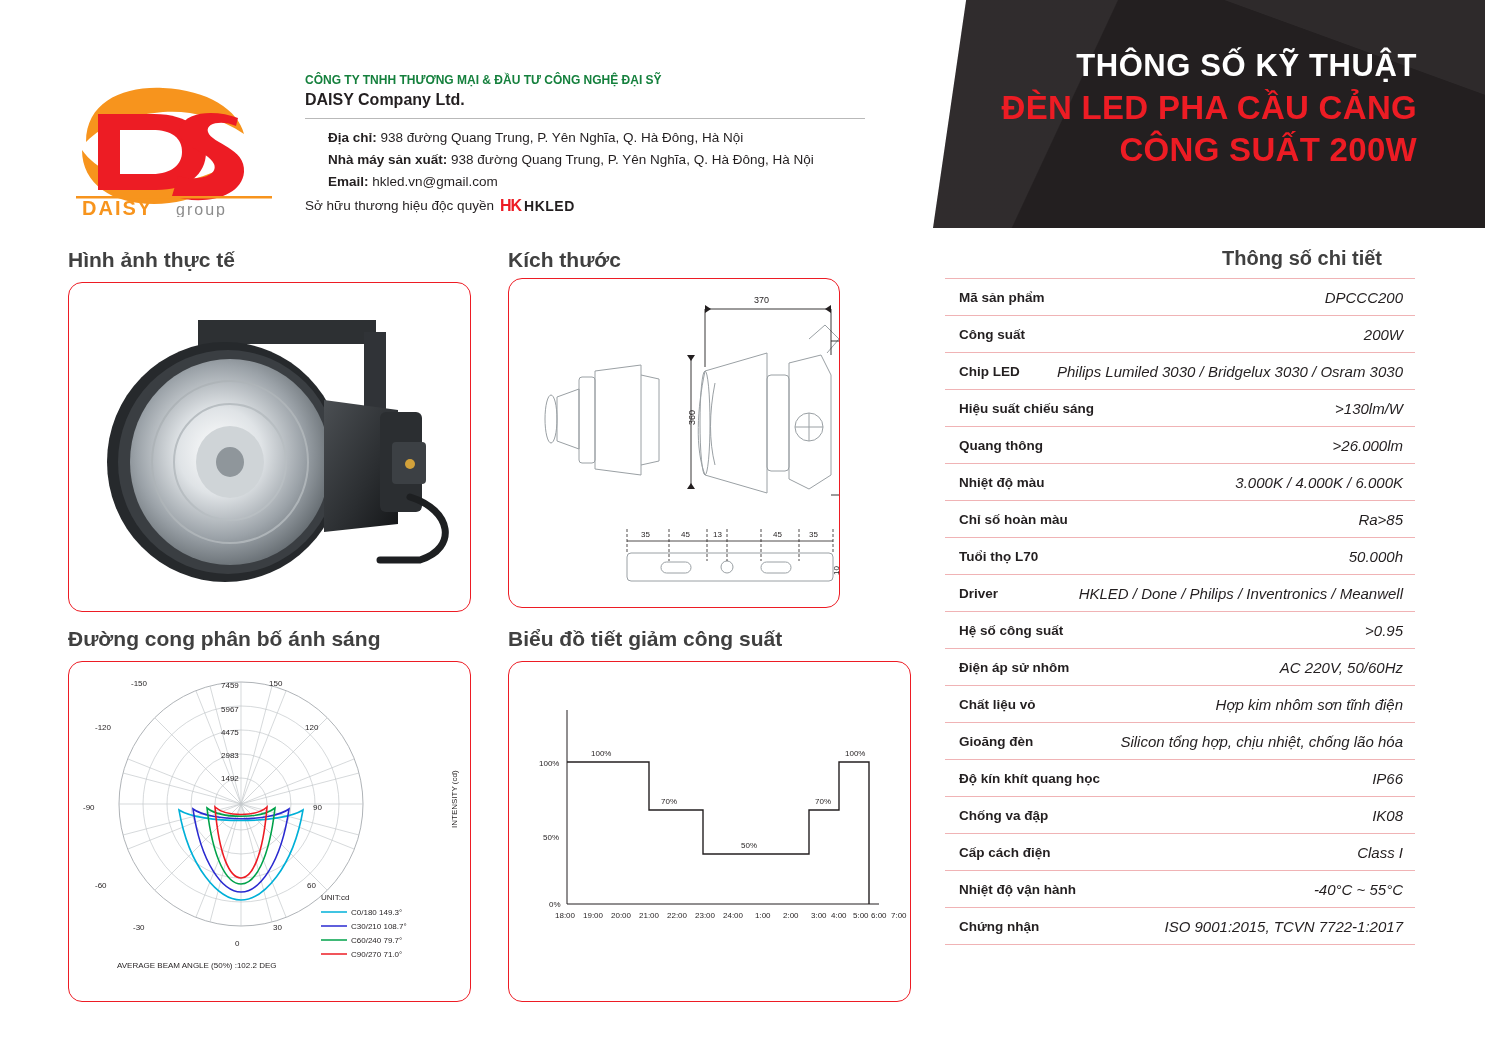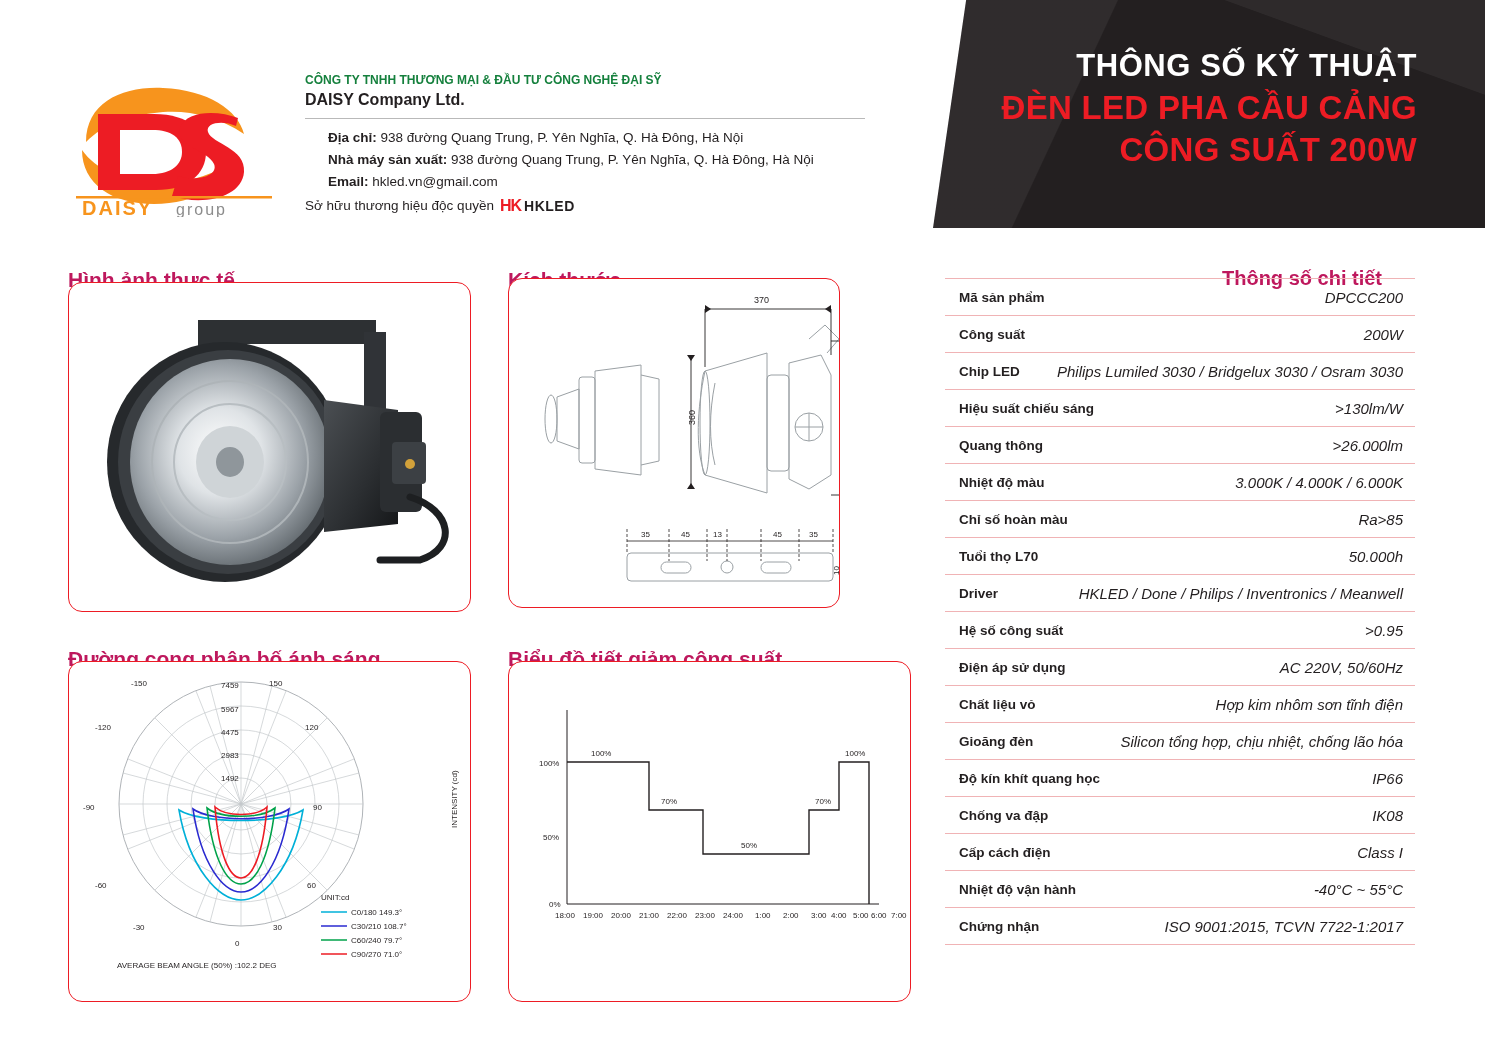--- a/index.html
+++ b/index.html
@@ -46,21 +46,21 @@
   .company hr { border:0; border-top: 1px solid #b9b9b9; margin: 9px 0 8px 0; }
   .company .row { font-size: 13.5px; line-height: 1.62; }
   .company .row b { font-weight: bold; padding-left: 23px; }
   .brandline { display:flex; align-items:center; gap:6px; font-size:13.5px; }
   .hkled { display:inline-flex; align-items:center; gap:3px; }
   .hkled .hk { color:#ed1c24; font-weight:bold; font-size:16px; letter-spacing:-1px; }
   .hkled .lbl { color:#231f20; font-weight:bold; font-size:14px; letter-spacing:.5px; }
 
   
   .sec-h {
-    position:absolute; font-size: 21px; font-weight: bold; color:#be185d;margin-top:20px;
+    position:absolute; font-size: 21px; font-weight: bold; color:#404040;
   }
   .sec-h.right { font-size: 20px; }
 
   
   .panel {
     position:absolute; border: 1.6px solid #ed1c24; border-radius: 14px; background:#fff;
     overflow:hidden;
   }
 
   
@@ -392,21 +392,21 @@
       </div>
     <div class="spec-row">
         <span class="spec-k">Driver</span>
         <span class="spec-v">HKLED / Done / Philips / Inventronics / Meanwell</span>
       </div>
     <div class="spec-row">
         <span class="spec-k">Hệ số công suất</span>
         <span class="spec-v">&gt;0.95</span>
       </div>
     <div class="spec-row">
-        <span class="spec-k">Điện áp sử dụng</span>
+        <span class="spec-k">Điện áp sử nhôm</span>
         <span class="spec-v">AC 220V, 50/60Hz</span>
       </div>
     <div class="spec-row">
         <span class="spec-k">Chất liệu vỏ</span>
         <span class="spec-v">Hợp kim nhôm sơn tĩnh điện</span>
       </div>
     <div class="spec-row">
         <span class="spec-k">Gioăng đèn</span>
         <span class="spec-v">Silicon tổng hợp, chịu nhiệt, chống lão hóa</span>
       </div>

